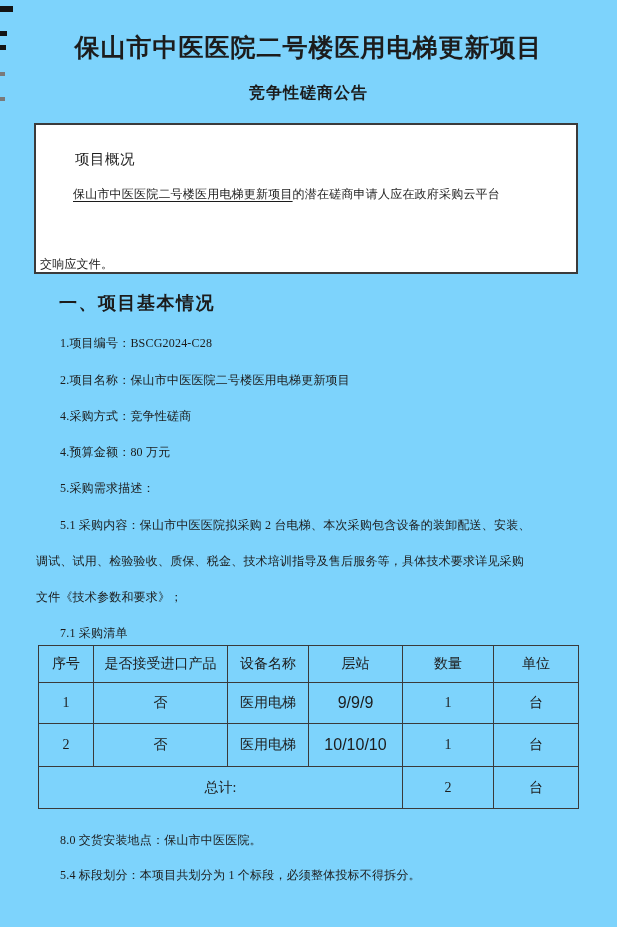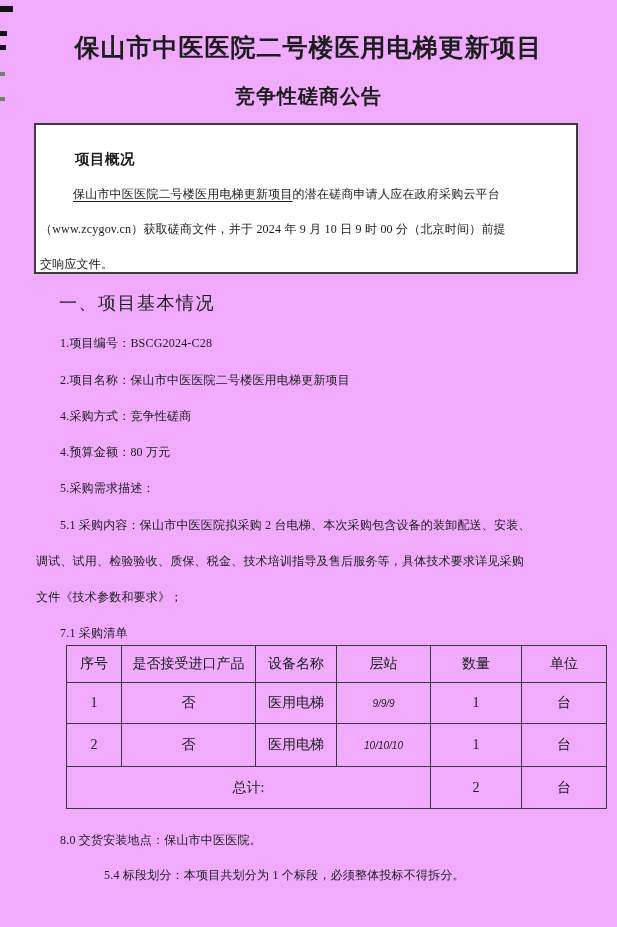--- a/index.html
+++ b/index.html
@@ -1,103 +1,101 @@
 <!DOCTYPE html>
 <html><head>
 <meta charset="utf-8">
 <style>
   * { margin:0; padding:0; box-sizing:border-box; }
   html,body { background:#e8e8e8; }
   .page {
     position:relative;
     width:617px; height:927px;
     margin:0 auto;
-    background:#f0abfc;
+    background:#7dd3fc;
     font-family:"Liberation Serif","DejaVu Serif",serif;
     color:#1c1c1c;
     overflow:hidden;
   }
   .t-center { left:0; width:100%; text-align:center; }
   .doc-title {
     position:absolute; top:31px;
     font-size:25px; font-weight:bold; letter-spacing:1px;
     white-space:nowrap;
   }
   .doc-subtitle {
     position:absolute; top:83px;
-    font-size:20px; font-weight:bold; letter-spacing:1px;
+    font-size:16px; font-weight:bold; letter-spacing:1px;
     white-space:nowrap;
   }
   .overview-box {
     position:absolute; left:34px; top:123px;
     width:544px; height:151px;
     border:2px solid #3b3b3b;
     background:#fff;
   }
   .box-heading {
     position:absolute; left:39px; top:25px;
-    font-size:14.5px; font-weight:bold; letter-spacing:0.5px;
+    font-size:14.5px; font-weight:normal; letter-spacing:0.5px;
   }
   .box-line { position:absolute; font-size:12px; letter-spacing:0.2px; white-space:nowrap; }
   .bl1 { left:37px; top:61px; }
   .bl2 { left:4px;  top:96px; }
   .bl3 { left:4px;  top:131px; }
   .u-line { text-decoration:underline; text-underline-offset:3px; }
   .sec-heading {
     position:absolute; left:59px; top:291px;
-    font-size:18px; font-weight:normal; letter-spacing:1.5px;
+    font-size:18px; font-weight:bold; letter-spacing:1.5px;
     white-space:nowrap;
   }
   .line {
     position:absolute;
     font-size:12px; letter-spacing:0.2px;
     white-space:nowrap;
   }
   .ind { left:60px; }
   .flush { left:36px; }
   table.purchase {
     position:absolute; left:38px; top:645px;
     width:540px;
     border-collapse:collapse; table-layout:fixed;
     font-size:14px;
-    margin-left:28px;
   }
   table.purchase td, table.purchase th {
     border:1.5px solid #3a3a3a;
     text-align:center; vertical-align:middle;
     font-weight:normal;
     overflow:hidden;
   }
   table.purchase tr.hdr    td, table.purchase tr.hdr    th { height:37px; }
   table.purchase tr.r1     td { height:41px; }
   table.purchase tr.r2     td { height:43px; }
   table.purchase tr.total  td { height:42px;text-align:center; }
   th.b { font-weight:bold; }
-  .sans { font-family:"Liberation Sans","DejaVu Sans",sans-serif; font-size:10px;font-style:italic; }
+  .sans { font-family:"Liberation Sans","DejaVu Sans",sans-serif; font-size:16px; }
   .art { position:absolute; background:#141414; }
   .art.g { background:#7a7a7a; }
 </style>
 </head>
 <body>
 
 <div class="page">
 
   <div class="art" style="left:0; top:6px;  width:13px; height:6px;"></div>
   <div class="art" style="left:0; top:31px; width:7px;  height:5px;"></div>
   <div class="art" style="left:0; top:45px; width:6px;  height:5px;"></div>
   <div class="art g" style="left:0; top:72px; width:5px;  height:4px;"></div>
   <div class="art g" style="left:0; top:97px; width:5px;  height:4px;"></div>
 
   <div class="doc-title t-center">保山市中医医院二号楼医用电梯更新项目</div>
   <div class="doc-subtitle t-center">竞争性磋商公告</div>
 
   <div class="overview-box">
     <div class="box-heading">项目概况</div>
     <div class="box-line bl1"><span class="u-line">保山市中医医院二号楼医用电梯更新项目</span><span>的潜在磋商申请人应在政府采购云平台</span></div>
-    <div class="box-line bl2">（www.zcygov.cn）获取磋商文件，并于 2024 年 9 月 10 日 9 时 00 分（北京时间）前提</div>
     <div class="box-line bl3">交响应文件。</div>
   </div>
 
   <div class="sec-heading">一、项目基本情况</div>
 
   <div class="line ind" style="top:335px;">1.项目编号：BSCG2024-C28</div>
   <div class="line ind" style="top:372px;text-align:right;">2.项目名称：保山市中医医院二号楼医用电梯更新项目</div>
   <div class="line ind" style="top:408px;">4.采购方式：竞争性磋商</div>
   <div class="line ind" style="top:444px;">4.预算金额：80 万元</div>
   <div class="line ind" style="top:480px;">5.采购需求描述：</div>
@@ -142,15 +140,15 @@
     </tr>
     <tr class="total">
       <td colspan="4">总计:</td>
       <td>2</td>
       <td>台</td>
     </tr>
   </tbody>
     </table>
 
   <div class="line ind" style="top:832px;">8.0 交货安装地点：保山市中医医院。</div>
-  <div class="line ind" style="top:867px;margin-left:44px;">5.4 标段划分：本项目共划分为 1 个标段，必须整体投标不得拆分。</div>
+  <div class="line ind" style="top:867px;">5.4 标段划分：本项目共划分为 1 个标段，必须整体投标不得拆分。</div>
 
 </div>
 
 </body></html>

